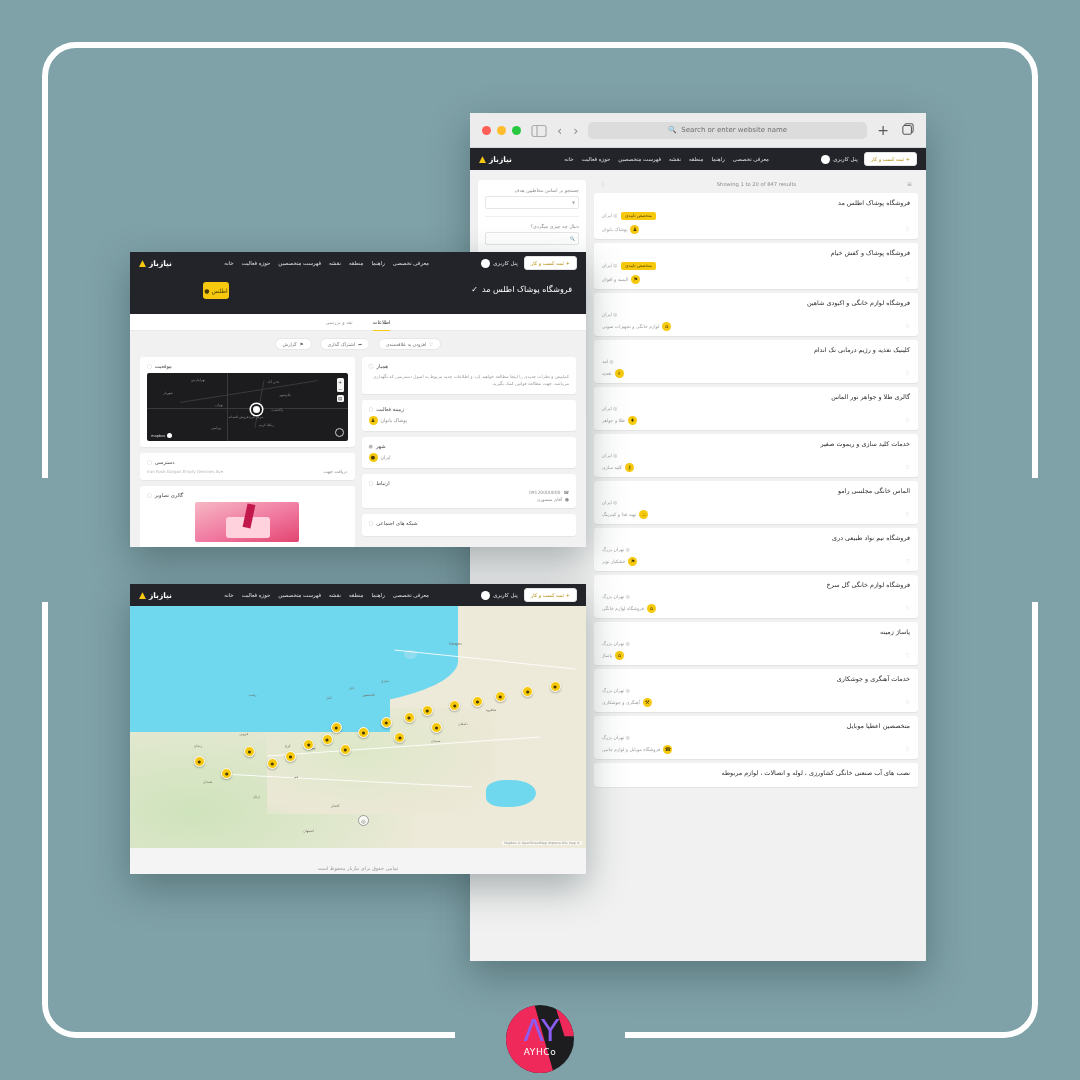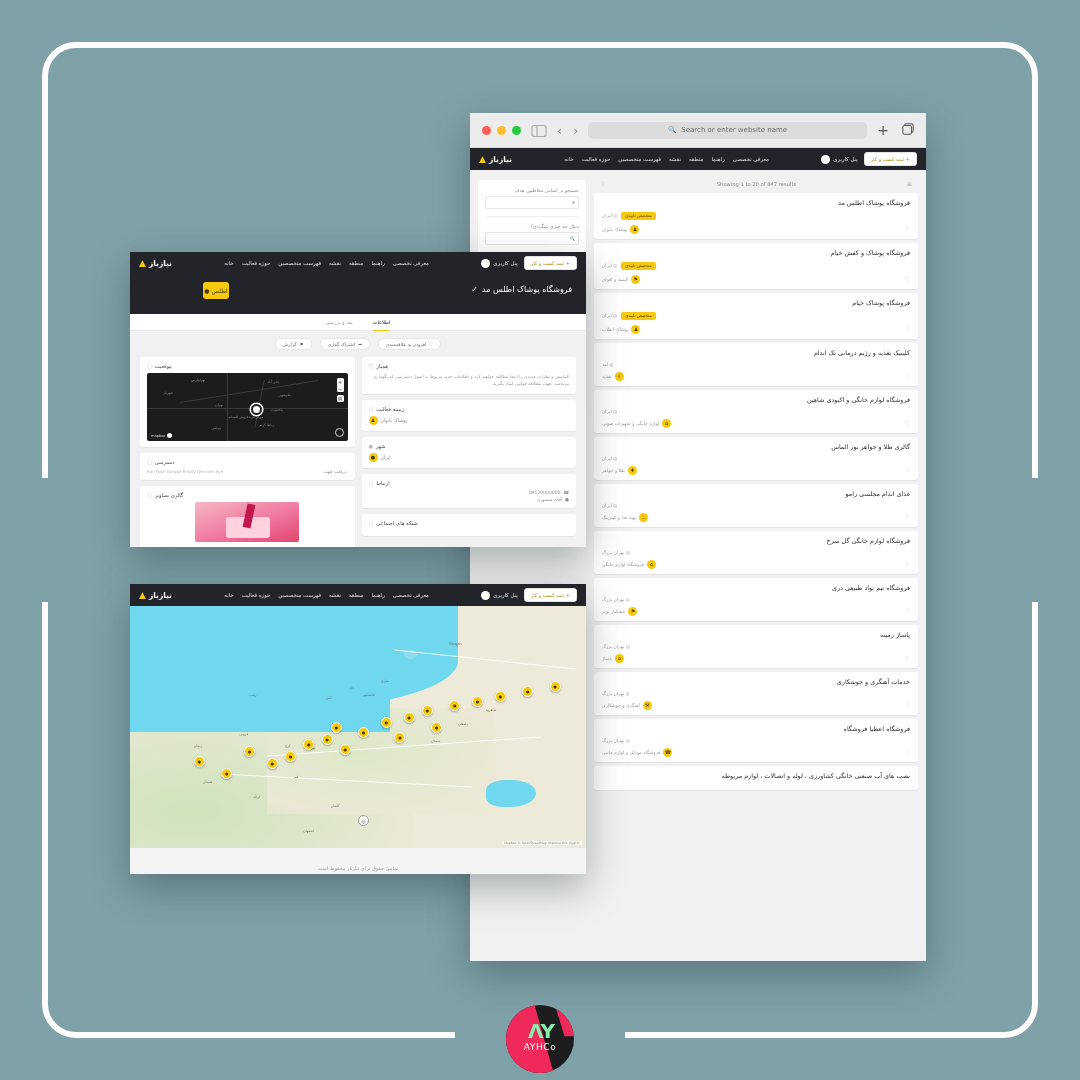--- a/index.html
+++ b/index.html
@@ -38,21 +38,21 @@
     position:absolute;left:0;top:0;width:100%;height:100%;
     background:#ef2a5b;
     clip-path:polygon(0 0,42% 0,70% 100%,0 100%);
   }
   .logo-badge .wedge2{
     position:absolute;left:0;top:0;width:100%;height:100%;
     background:#ef2a5b;
     clip-path:polygon(72% 0,100% 0,100% 46%,86% 46%);
   }
   .logo-badge .mark{
-    position:relative;z-index:2;color:#86efac;font-size:20px;font-weight:bold;
+    position:relative;z-index:2;color:#8b5cf6;font-size:30px;font-weight:normal;
     line-height:1;letter-spacing:-3px;margin-top:-5px;
   }
   .logo-badge .brand{
     position:relative;z-index:2;color:#ffffff;font-size:9px;letter-spacing:.6px;
     margin-top:1px;
   }
 
   
   .win{position:absolute;background:#f2f2f2;box-shadow:0 14px 36px rgba(20,40,45,.34);overflow:hidden;}
   .chrome{
@@ -331,112 +331,111 @@
             </div>
             <div class="foot">
               <span class="heart">♡</span>
               <span class="cat">
                 <span class="nm">البسه و افوان</span>
                 <span class="ic">⚑</span>
               </span>
             </div>
           </div>
           <div class="rcard">
-            <div class="title">فروشگاه پوشاک خیام</div>
+            <div class="title">فروشگاه لوازم خانگی و اکبودی شاهین</div>
             <div class="meta">
               <span class="loc">◎ ایران</span>
-              <span class="badge">متخصص تاییدی</span>
-            </div>
-            <div class="foot">
-              <span class="heart">♡</span>
-              <span class="cat">
-                <span class="nm">پوشاک انقلاب</span>
-                <span class="ic">♟</span>
+            </div>
+            <div class="foot">
+              <span class="heart">♡</span>
+              <span class="cat">
+                <span class="nm">لوازم خانگی و تجهیزات صوتی</span>
+                <span class="ic">⌂</span>
               </span>
             </div>
           </div>
           <div class="rcard">
             <div class="title">کلینیک تغذیه و رژیم درمانی تک اندام</div>
             <div class="meta">
               <span class="loc">◎ امد</span>
             </div>
             <div class="foot">
               <span class="heart">♡</span>
               <span class="cat">
                 <span class="nm">تغذیه</span>
                 <span class="ic">⚕</span>
               </span>
             </div>
           </div>
           <div class="rcard">
-            <div class="title">فروشگاه لوازم خانگی و اکبودی شاهین</div>
-            <div class="meta">
-              <span class="loc">◎ ایران</span>
-            </div>
-            <div class="foot">
-              <span class="heart">♡</span>
-              <span class="cat">
-                <span class="nm">لوازم خانگی و تجهیزات صوتی</span>
-                <span class="ic">⌂</span>
-              </span>
-            </div>
-          </div>
-          <div class="rcard">
             <div class="title">گالری طلا و جواهر نور الماس</div>
             <div class="meta">
               <span class="loc">◎ ایران</span>
             </div>
             <div class="foot">
               <span class="heart">♡</span>
               <span class="cat">
                 <span class="nm">طلا و جواهر</span>
                 <span class="ic">♦</span>
               </span>
             </div>
           </div>
           <div class="rcard">
-            <div class="title">غذای اندام مجلسی رامو</div>
+            <div class="title">خدمات کلید سازی و ریموت صغیر</div>
+            <div class="meta">
+              <span class="loc">◎ ایران</span>
+            </div>
+            <div class="foot">
+              <span class="heart">♡</span>
+              <span class="cat">
+                <span class="nm">کلید سازی</span>
+                <span class="ic">⚷</span>
+              </span>
+            </div>
+          </div>
+          <div class="rcard">
+            <div class="title">الماس خانگی مجلسی رامو</div>
             <div class="meta">
               <span class="loc">◎ ایران</span>
             </div>
             <div class="foot">
               <span class="heart">♡</span>
               <span class="cat">
                 <span class="nm">تهیه غذا و کیترینگ</span>
                 <span class="ic">☕</span>
               </span>
             </div>
           </div>
           <div class="rcard">
+            <div class="title">فروشگاه تیم نواد طبیعی دری</div>
+            <div class="meta">
+              <span class="loc">◎ تهران بزرگ</span>
+            </div>
+            <div class="foot">
+              <span class="heart">♡</span>
+              <span class="cat">
+                <span class="nm">خشکبار نوبر</span>
+                <span class="ic">⚑</span>
+              </span>
+            </div>
+          </div>
+          <div class="rcard">
             <div class="title">فروشگاه لوازم خانگی گل سرخ</div>
             <div class="meta">
               <span class="loc">◎ تهران بزرگ</span>
             </div>
             <div class="foot">
               <span class="heart">♡</span>
               <span class="cat">
                 <span class="nm">فروشگاه لوازم خانگی</span>
                 <span class="ic">⌂</span>
               </span>
             </div>
           </div>
           <div class="rcard">
-            <div class="title">فروشگاه تیم نواد طبیعی دری</div>
-            <div class="meta">
-              <span class="loc">◎ تهران بزرگ</span>
-            </div>
-            <div class="foot">
-              <span class="heart">♡</span>
-              <span class="cat">
-                <span class="nm">خشکبار نوبر</span>
-                <span class="ic">⚑</span>
-              </span>
-            </div>
-          </div>
-          <div class="rcard">
             <div class="title">پاساژ زمینه</div>
             <div class="meta">
               <span class="loc">◎ تهران بزرگ</span>
             </div>
             <div class="foot">
               <span class="heart">♡</span>
               <span class="cat">
                 <span class="nm">پاساژ</span>
                 <span class="ic">⌂</span>
               </span>
@@ -449,21 +448,21 @@
             </div>
             <div class="foot">
               <span class="heart">♡</span>
               <span class="cat">
                 <span class="nm">آهنگری و جوشکاری</span>
                 <span class="ic">⚒</span>
               </span>
             </div>
           </div>
           <div class="rcard">
-            <div class="title">فروشگاه اعطیا فروشگاه</div>
+            <div class="title">متخصصین اعطیا موبایل</div>
             <div class="meta">
               <span class="loc">◎ تهران بزرگ</span>
             </div>
             <div class="foot">
               <span class="heart">♡</span>
               <span class="cat">
                 <span class="nm">فروشگاه موبایل و لوازم جانبی</span>
                 <span class="ic">☎</span>
               </span>
             </div>

